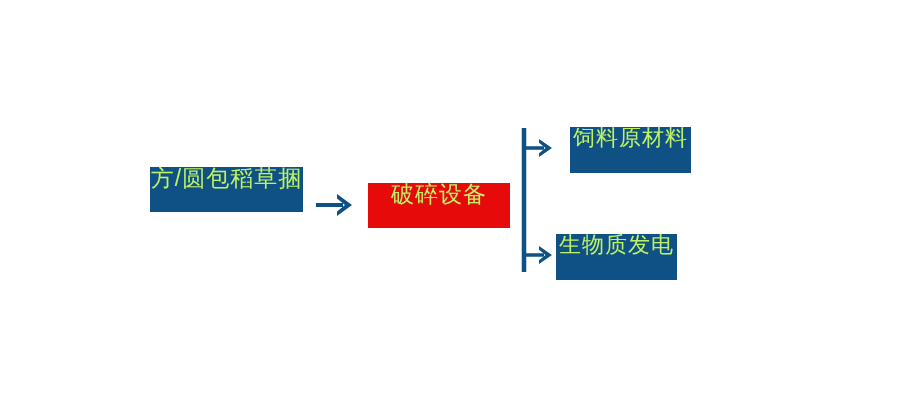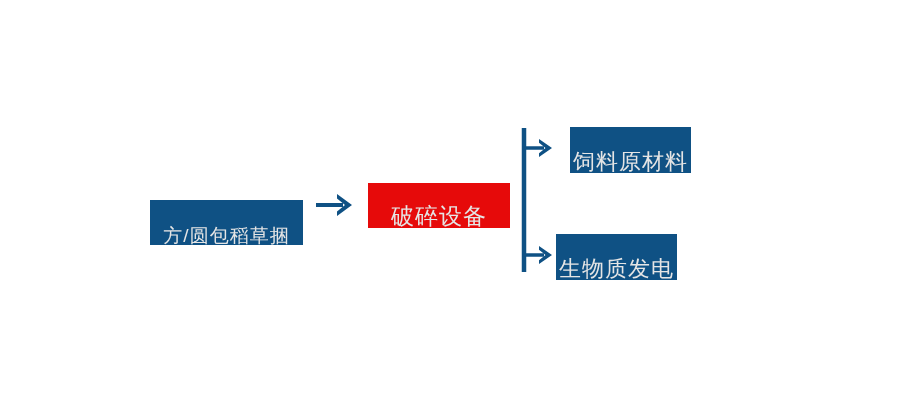--- a/index.html
+++ b/index.html
@@ -17,38 +17,38 @@
   #diagram {
     position: relative;
     width: 900px;
     height: 411px;
     background: #ffffff;
   }
 
   .node {
     position: absolute;
     display: flex;
-    align-items: flex-end;
+    align-items: flex-start;
     justify-content: center;
     box-sizing: border-box;
-    color: #e5e5e5;
+    color: #bef264;
     font-weight: 400;
     letter-spacing: 1px;
     white-space: nowrap;
     line-height: 1;
     -webkit-font-smoothing: antialiased;
   }
 
   .node-input {
     left: 150px;
-    top: 200px;
+    top: 167px;
     width: 153px;
     height: 45px;
     background: #0f5184;
-    font-size: 19px;
+    font-size: 23px;
   }
 
   .node-process {
     left: 368px;
     top: 183px;
     width: 142px;
     height: 45px;
     background: #e60a0a;
     font-size: 23px;
   }

